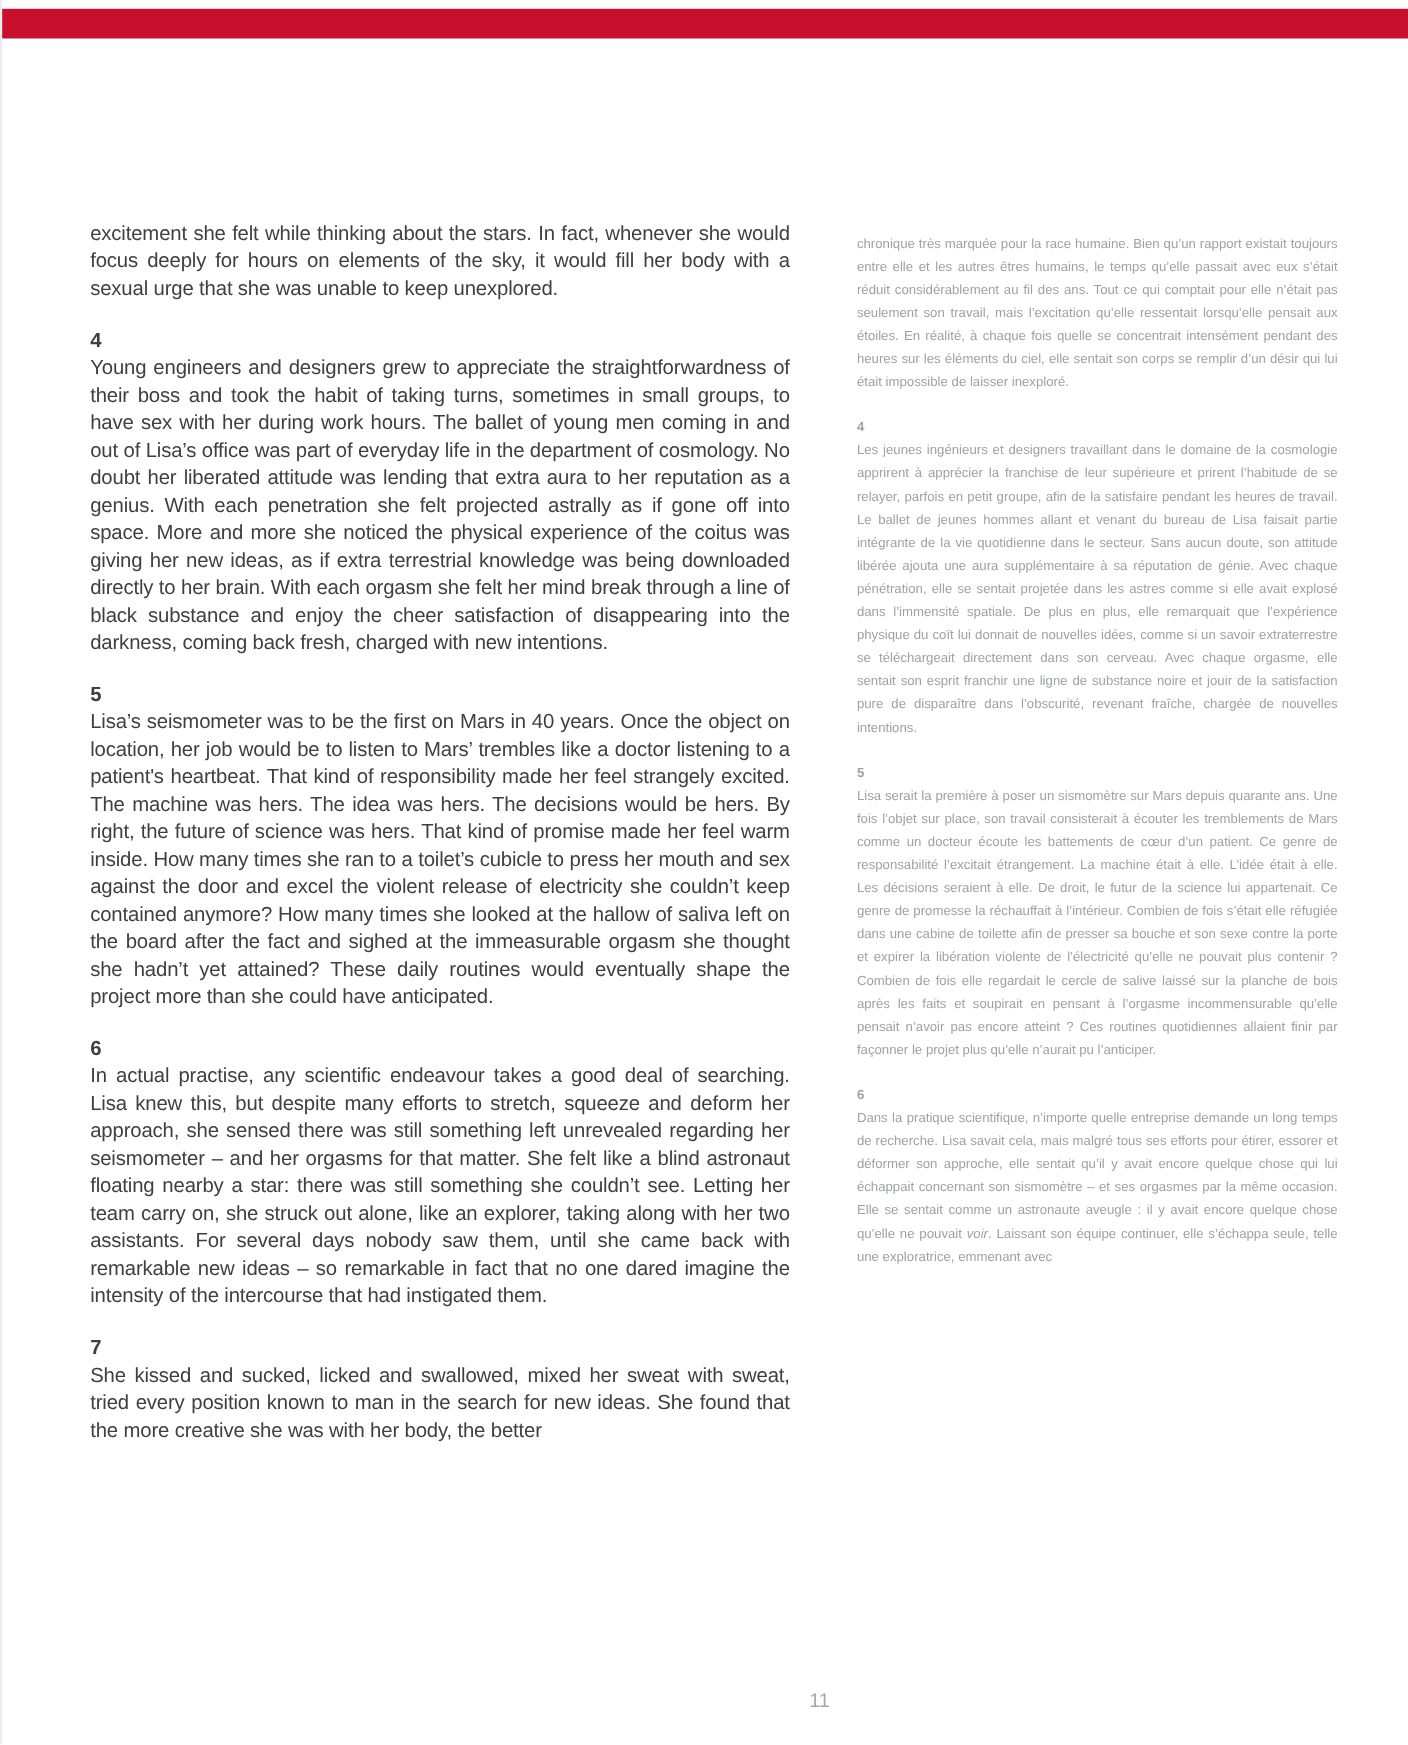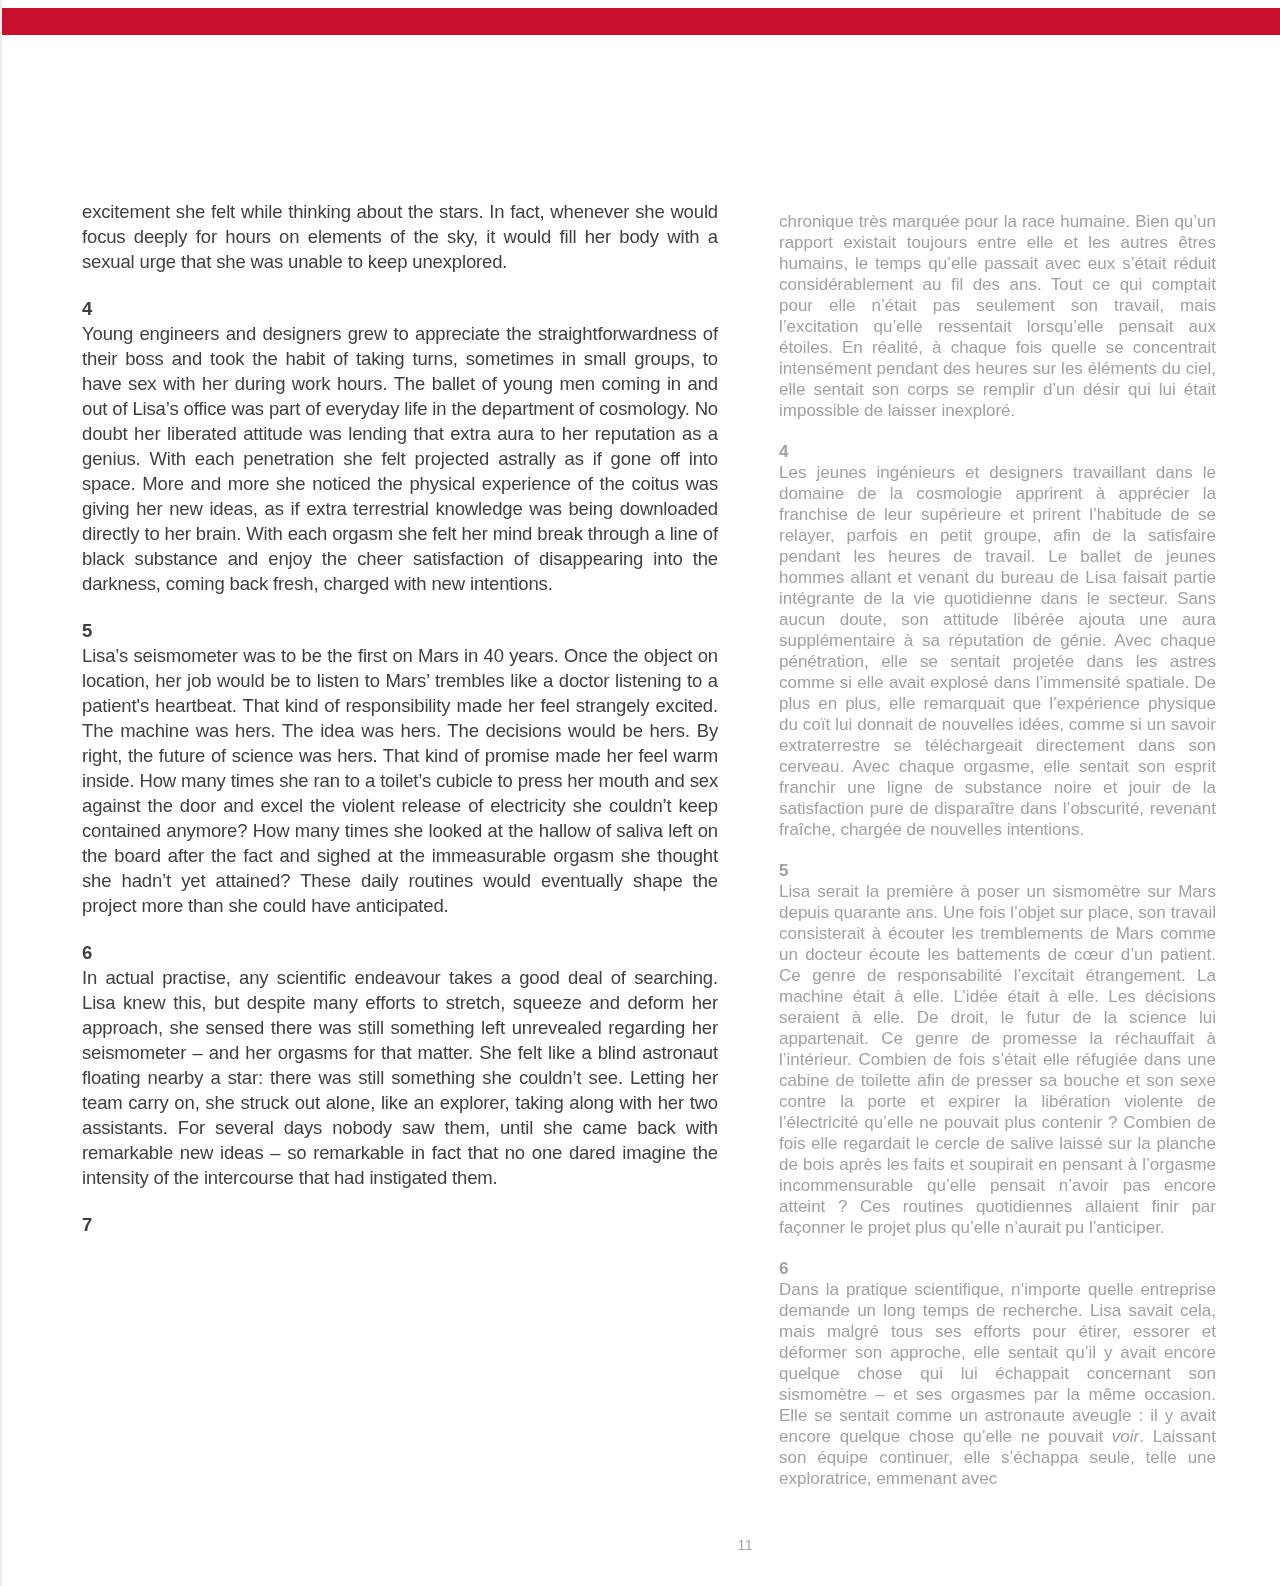--- a/index.html
+++ b/index.html
@@ -26,35 +26,35 @@
   .col { position: absolute; }
   .col-en {
     left: 82px; top: 199px; width: 636px;
     font-size: 18.5px; line-height: 25px;
     letter-spacing: -0.15px;
     color: #3f3f3f;
     text-align: justify;
   }
   .col-fr {
     left: 779px; top: 211px; width: 437px;
-    font-size: 17px; line-height: 21px;
+    font-size: 12px; line-height: 21px;
     color: #9fa1a3;
     text-align: justify;
   }
   p { margin: 0; }
   .en-section { margin-top: 22px; }
   .fr-section { margin-top: 20px; }
   .num { font-weight: bold; }
   .fr-num { font-weight: 600; }
   em.italic-word { }
   .page-number {
     position: absolute;
     top: 1536px; left: 710px; width: 70px;
     text-align: center;
-    font-size: 15px;
+    font-size: 18px;
     color: #a8a8a8;
     font-family: "Liberation Sans", sans-serif;
   }
 </style>
 </head>
 <body>
 
 <div class="page">
 
   <div class="red-bar"></div>
@@ -73,20 +73,21 @@
       <p class="en-text">Lisa’s seismometer was to be the first on Mars in 40 years. Once the object on location, her job would be to listen to Mars’ trembles like a doctor listening to a patient's heartbeat. That kind of responsibility made her feel strangely excited. The machine was hers. The idea was hers. The decisions would be hers. By right, the future of science was hers. That kind of promise made her feel warm inside. How many times she ran to a toilet’s cubicle to press her mouth and sex against the door and excel the violent release of electricity she couldn’t keep contained anymore? How many times she looked at the hallow of saliva left on the board after the fact and sighed at the immeasurable orgasm she thought she hadn’t yet attained? These daily routines would eventually shape the project more than she could have anticipated.</p>
     </div>
 
     <div class="en-section">
       <div class="num">6</div>
       <p class="en-text">In actual practise, any scientific endeavour takes a good deal of searching. Lisa knew this, but despite many efforts to stretch, squeeze and deform her approach, she sensed there was still something left unrevealed regarding her seismometer – and her orgasms for that matter. She felt like a blind astronaut floating nearby a star: there was still something she couldn’t see. Letting her team carry on, she struck out alone, like an explorer, taking along with her two assistants. For several days nobody saw them, until she came back with remarkable new ideas – so remarkable in fact that no one dared imagine the intensity of the intercourse that had instigated them.</p>
     </div>
 
     <div class="en-section">
       <div class="num">7</div>
+      <p class="en-text">She kissed and sucked, licked and swallowed, mixed her sweat with sweat, tried every position known to man in the search for new ideas. She found that the more creative she was with her body, the better</p>
     </div>
   </section>
 
   <section class="col col-fr">
     <p class="fr-text">chronique très marquée pour la race humaine. Bien qu’un rapport existait toujours entre elle et les autres êtres humains, le temps qu’elle passait avec eux s’était réduit considérablement au fil des ans. Tout ce qui comptait pour elle n’était pas seulement son travail, mais l’excitation qu’elle ressentait lorsqu’elle pensait aux étoiles. En réalité, à chaque fois quelle se concentrait intensément pendant des heures sur les éléments du ciel, elle sentait son corps se remplir d’un désir qui lui était impossible de laisser inexploré.</p>
 
     <div class="fr-section">
       <div class="num fr-num">4</div>
       <p class="fr-text">Les jeunes ingénieurs et designers travaillant dans le domaine de la cosmologie apprirent à apprécier la franchise de leur supérieure et prirent l’habitude de se relayer, parfois en petit groupe, afin de la satisfaire pendant les heures de travail. Le ballet de jeunes hommes allant et venant du bureau de Lisa faisait partie intégrante de la vie quotidienne dans le secteur. Sans aucun doute, son attitude libérée ajouta une aura supplémentaire à sa réputation de génie. Avec chaque pénétration, elle se sentait projetée dans les astres comme si elle avait explosé dans l’immensité spatiale. De plus en plus, elle remarquait que l’expérience physique du coït lui donnait de nouvelles idées, comme si un savoir extraterrestre se téléchargeait directement dans son cerveau. Avec chaque orgasme, elle sentait son esprit franchir une ligne de substance noire et jouir de la satisfaction pure de disparaître dans l’obscurité, revenant fraîche, chargée de nouvelles intentions.</p>
     </div>

